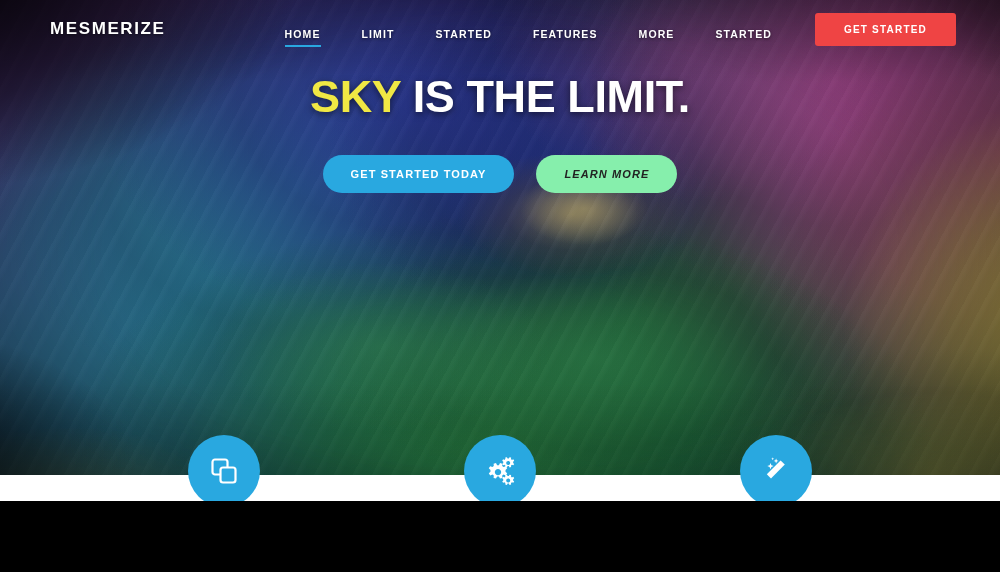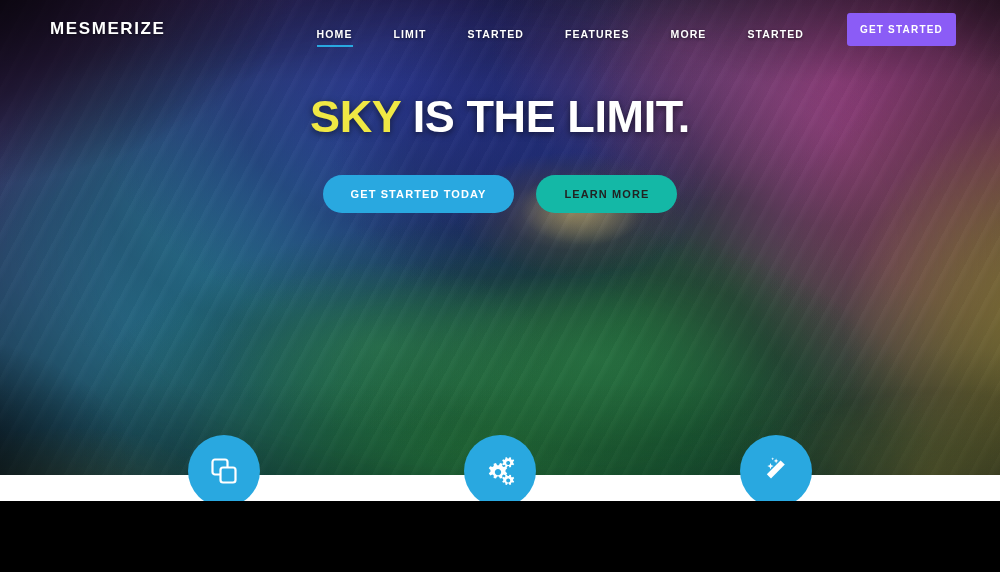--- a/index.html
+++ b/index.html
@@ -163,38 +163,38 @@
   }
   .nav-item.active::after {
     content:"";
     position:absolute;
     left:12px; right:12px; bottom:-1px;
     height:2px;
     background:#29a8e0;
   }
   .btn-get-started {
     margin-left:14px;
-    background:#8b5cf6;
+    background:#ef4444;
     color:#fff;
     font-size:10px;
     font-weight:bold;
     letter-spacing:1.2px;
-    padding:11px 13px;
+    padding:11px 29px;
     border-radius:3px;
     white-space:nowrap;
     cursor:pointer;
   }
 
   
   .hero-copy {
     position:absolute;
     top:0; left:0; right:0;
     z-index:15;
     text-align:center;
-    padding-top:94px;
+    padding-top:74px;
   }
   .headline {
     font-weight:bold;
     color:#ffffff;
     text-shadow:0 2px 7px rgba(0,0,0,.55);
     line-height:1.0;
     white-space:nowrap;
   }
   .headline-1 { font-size:45px; letter-spacing:-0.4px; }
   .headline-2 { font-size:47px; letter-spacing:-0.6px; margin-top:10px; }
@@ -209,21 +209,21 @@
   .btn-pill {
     border-radius:999px;
     font-size:11px;
     font-weight:bold;
     letter-spacing:1.1px;
     padding:13px 28px;
     cursor:pointer;
     white-space:nowrap;
   }
   .btn-primary { background:#29a8e0; color:#fff; }
-  .btn-secondary { background:#14b8a6; color:#222; }
+  .btn-secondary { background:#86efac; color:#222;font-style:italic; }
 
   
   .band {
     position:absolute;
     left:0; right:0; bottom:0;
     height:26px;
     background:#ffffff;
     z-index:16;
   }
   .feature-icons {

